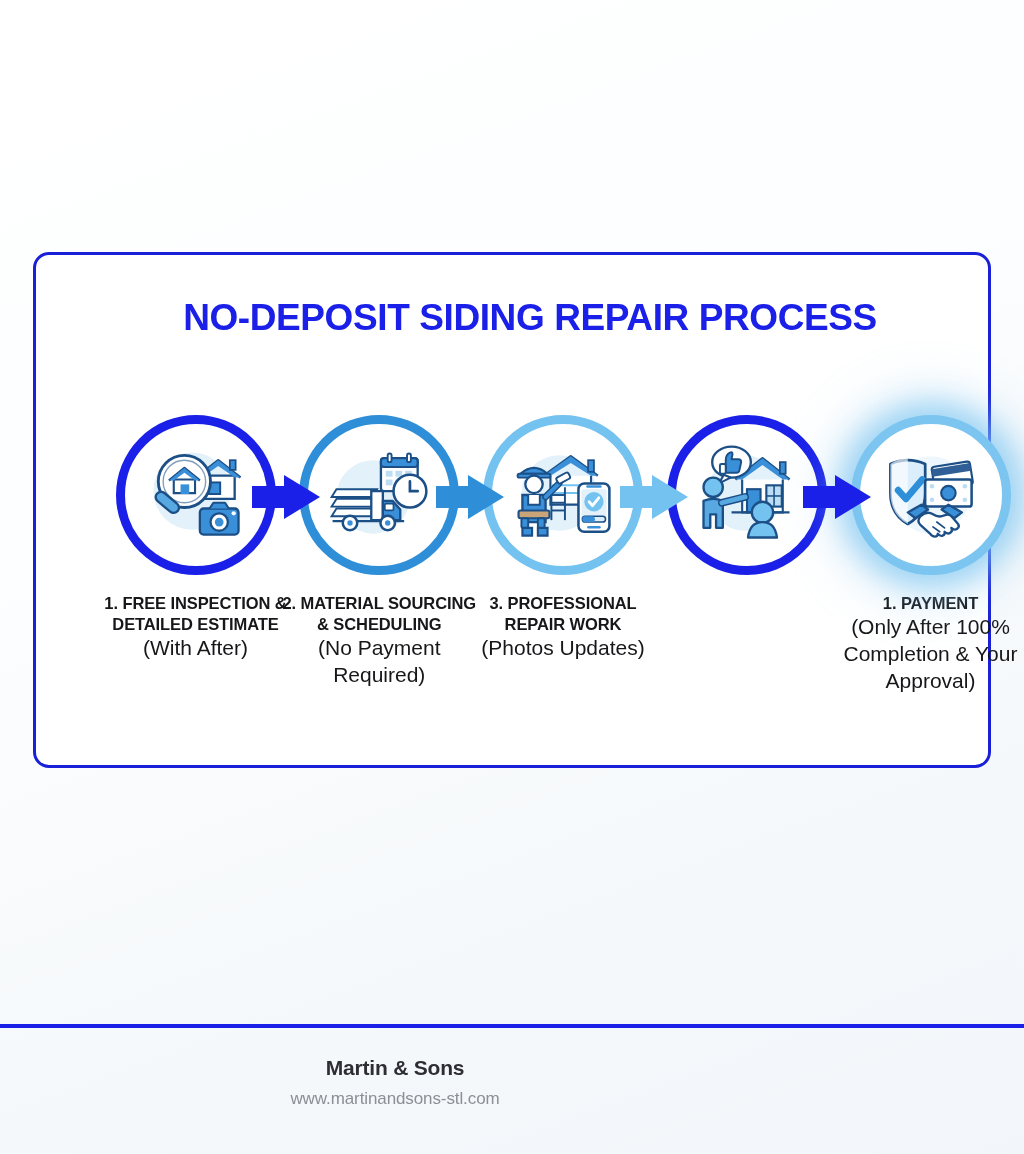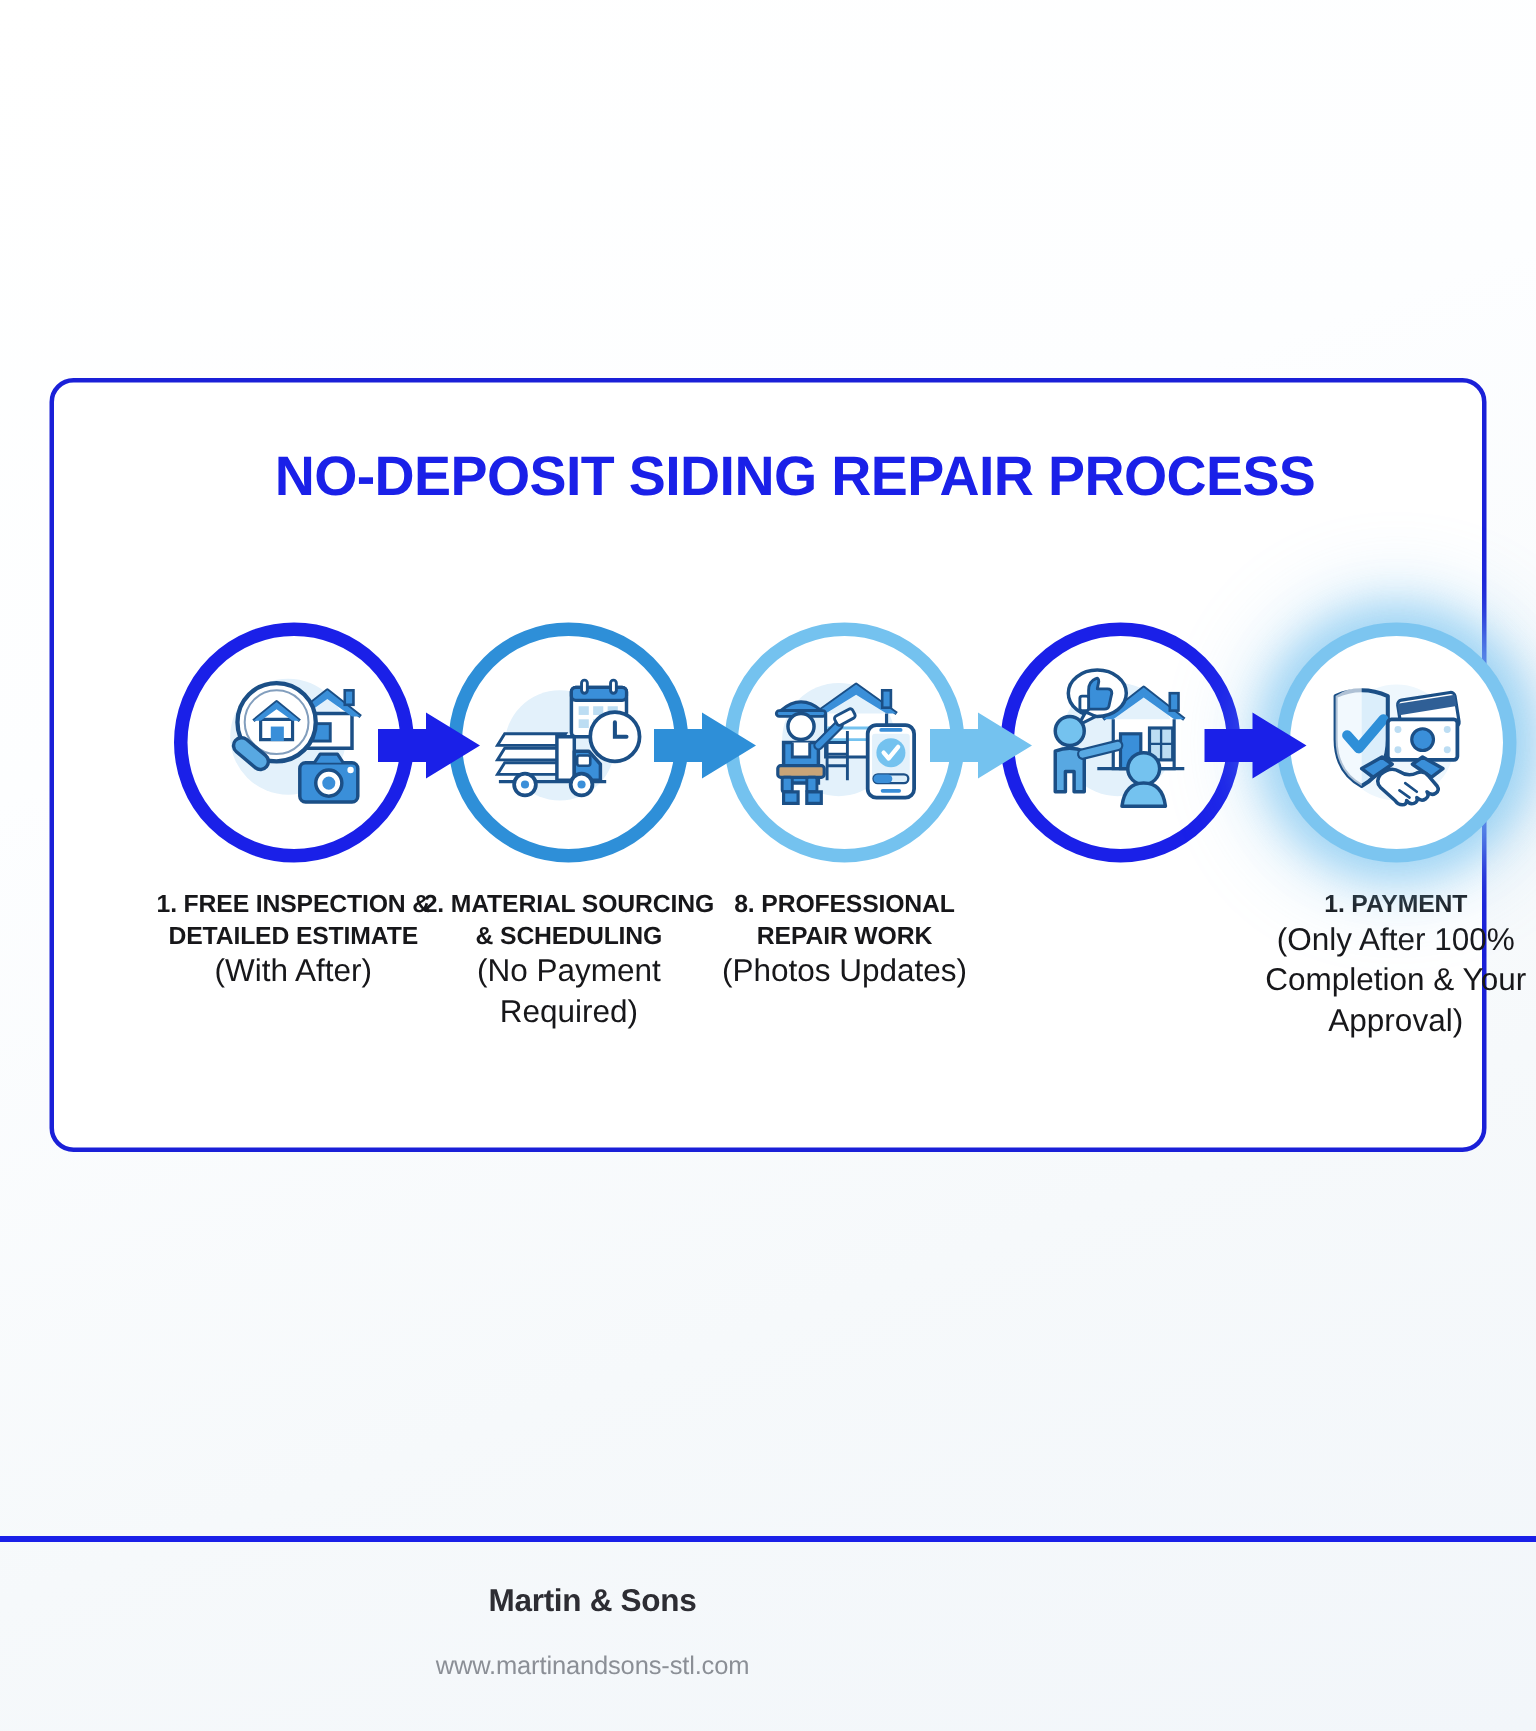--- a/index.html
+++ b/index.html
@@ -140,21 +140,21 @@
     text-align: center;
     padding-right: 26px;
   }
   .footer-name {
     font-size: 21px;
     font-weight: bold;
     color: #2d2d33;
     letter-spacing: -0.2px;
   }
   .footer-url {
-    margin-top: 21px;
+    margin-top: 9px;
     font-size: 17px;
     color: #8b8f96;
     letter-spacing: -0.1px;
   }
 </style>
 </head>
 <body>
 
 <div class="card">
 
@@ -289,21 +289,21 @@
           <path d="M87 67 l3.5 4 l6.5 -8" fill="none" stroke="#ffffff" stroke-width="3" stroke-linecap="round" stroke-linejoin="round"></path>
           <rect x="80" y="82" width="24" height="6" rx="3" fill="#dbeefb" stroke="#1b4f86" stroke-width="1.6"></rect>
           <rect x="80" y="82" width="13" height="6" rx="3" fill="#3a8fd9"></rect>
           <rect x="85" y="92" width="14" height="2.6" rx="1.3" fill="#3a8fd9"></rect>
         </svg>
       </div>
       <svg class="arrow" viewBox="0 0 74 48">
         <path d="M2 13 h32 V2 l36 22 l-36 22 V35 H2 z" fill="#74c2ef"></path>
       </svg>
       <div class="caption">
-        <div class="cap-main">8. PROFESSIONAL REPAIR WORK</div>
+        <div class="cap-main">3. PROFESSIONAL REPAIR WORK</div>
         <div class="cap-sub">(Photos Updates)</div>
       </div>
     </div>
 
     <div class="step">
       <div class="circle-wrap">
         <div class="ring r4"></div>
         <svg class="icon-svg" viewBox="0 0 120 120">
           <circle cx="58" cy="58" r="39" fill="#e3f1fb"></circle>
 

